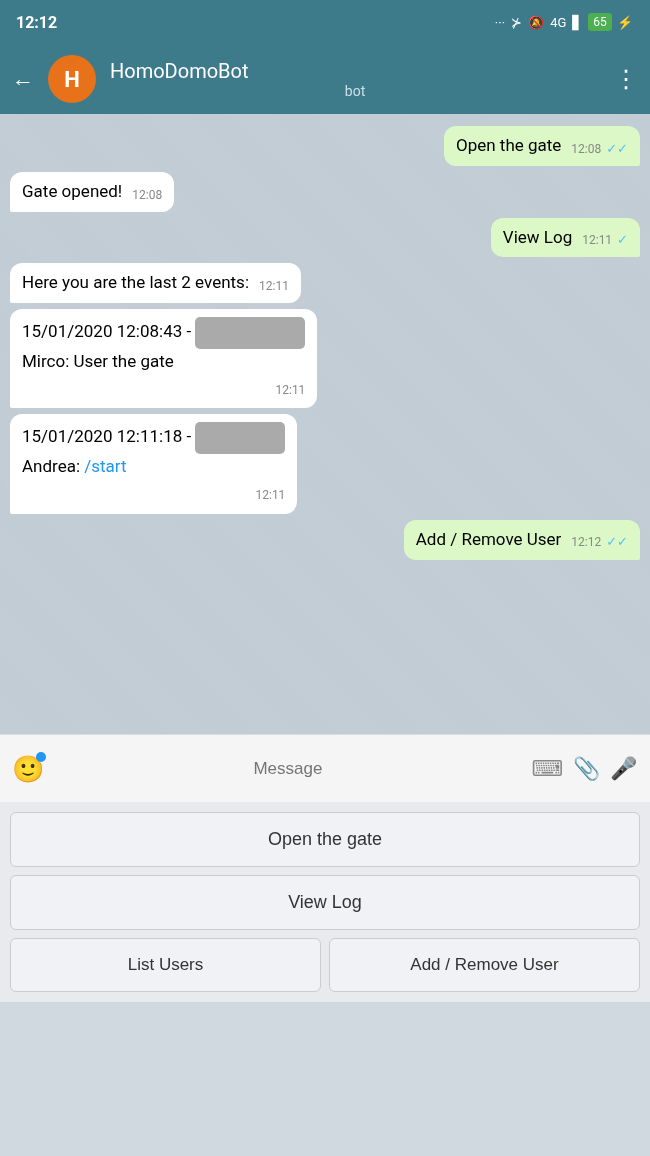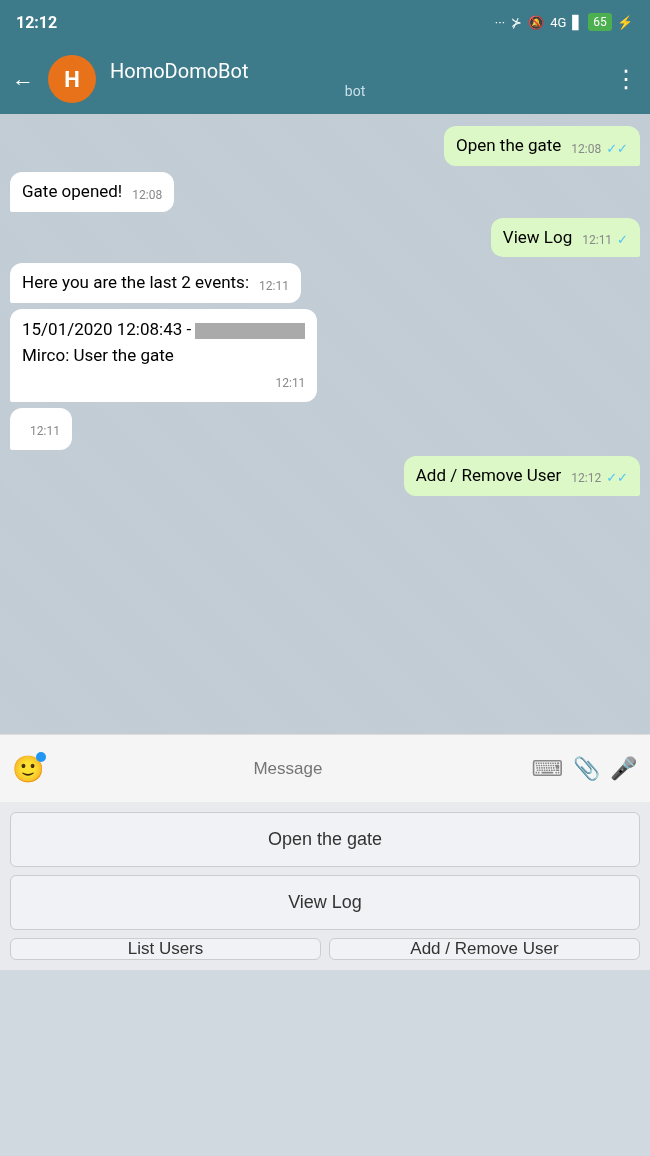--- a/index.html
+++ b/index.html
@@ -170,24 +170,24 @@
       flex-wrap: wrap;
       gap: 2px;
     }
     .bubble-text {
       font-size: 17px;
     }
 
     .blurred-text {
       display: inline-block;
       background: #aaa;
-      border-radius: 0;
+      border-radius: 5px;
       color: transparent;
       user-select: none;
-      height: 16px;
+      height: 32px;
       vertical-align: middle;
     }
 
     .link-blue {
       color: #2196f3;
     }
 
     
     .input-bar {
       width: 100%;
@@ -251,20 +251,21 @@
     }
     .quick-btn-row {
       display: flex;
       gap: 8px;
     }
     .quick-btn-half {
       flex: 1;
       background: #f0f2f5;
       border: 1px solid #ccc;
       border-radius: 6px;
+      padding: 16px;
       font-size: 17px;
       color: #333;
       text-align: center;
       cursor: pointer;
     }
   </style>
 </head>
 <body>
 
 <div class="status-bar">
@@ -339,20 +340,27 @@
         <span>Mirco: User the gate</span>
       </div>
       <div style="text-align:right; margin-top:2px;">
         <span class="bubble-time">12:11</span>
       </div>
     </div>
   </div>
 
   <div class="bubble-in-wrap">
     <div class="bubble bubble-in">
+      <div style="font-size:17px; line-height:1.5;">
+        <span>15/01/2020 12:11:18 - </span>
+        <span class="blurred-text" style="width:90px;">REDACTED</span>
+        <br>
+        <span>Andrea: </span>
+        <span class="link-blue">/start</span>
+      </div>
       <div style="text-align:right; margin-top:2px;">
         <span class="bubble-time">12:11</span>
       </div>
     </div>
   </div>
 
   <div class="bubble-out-wrap">
     <div class="bubble bubble-out">
       <div class="bubble-inner">
         <span class="bubble-text">Add / Remove User</span>

